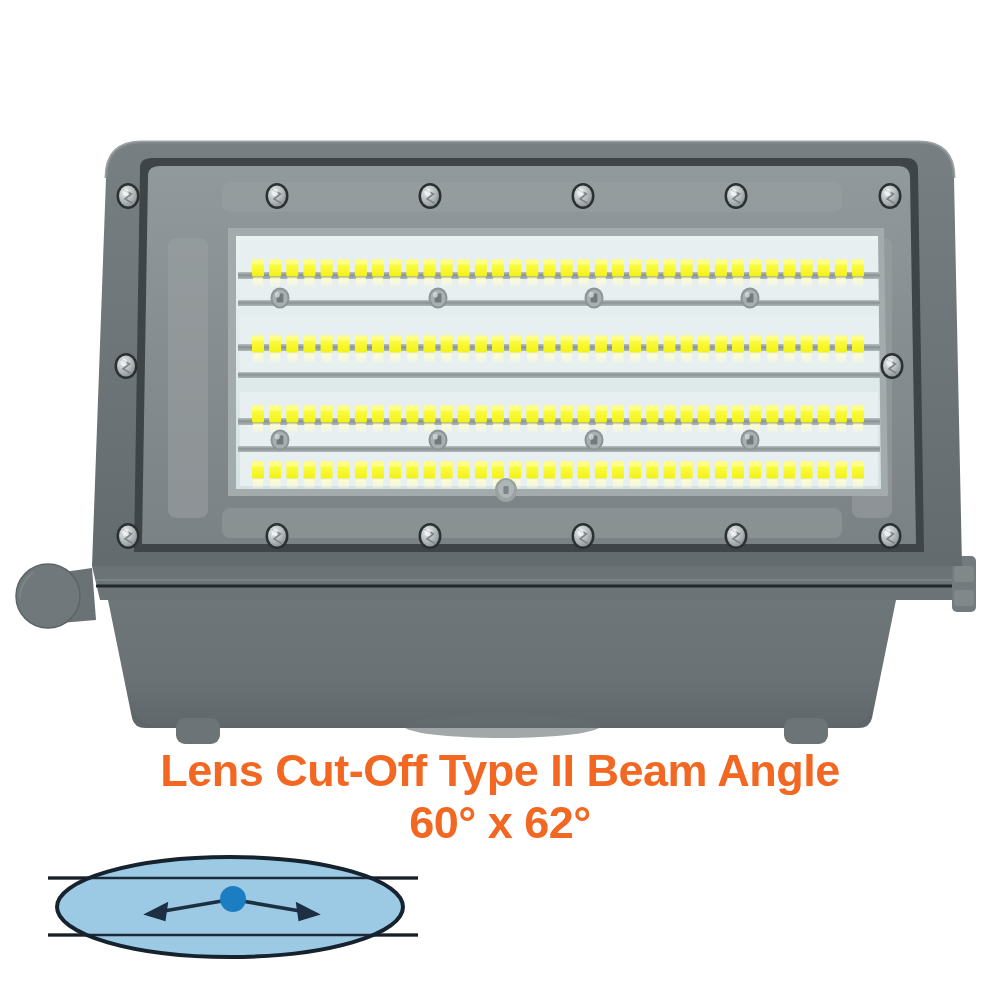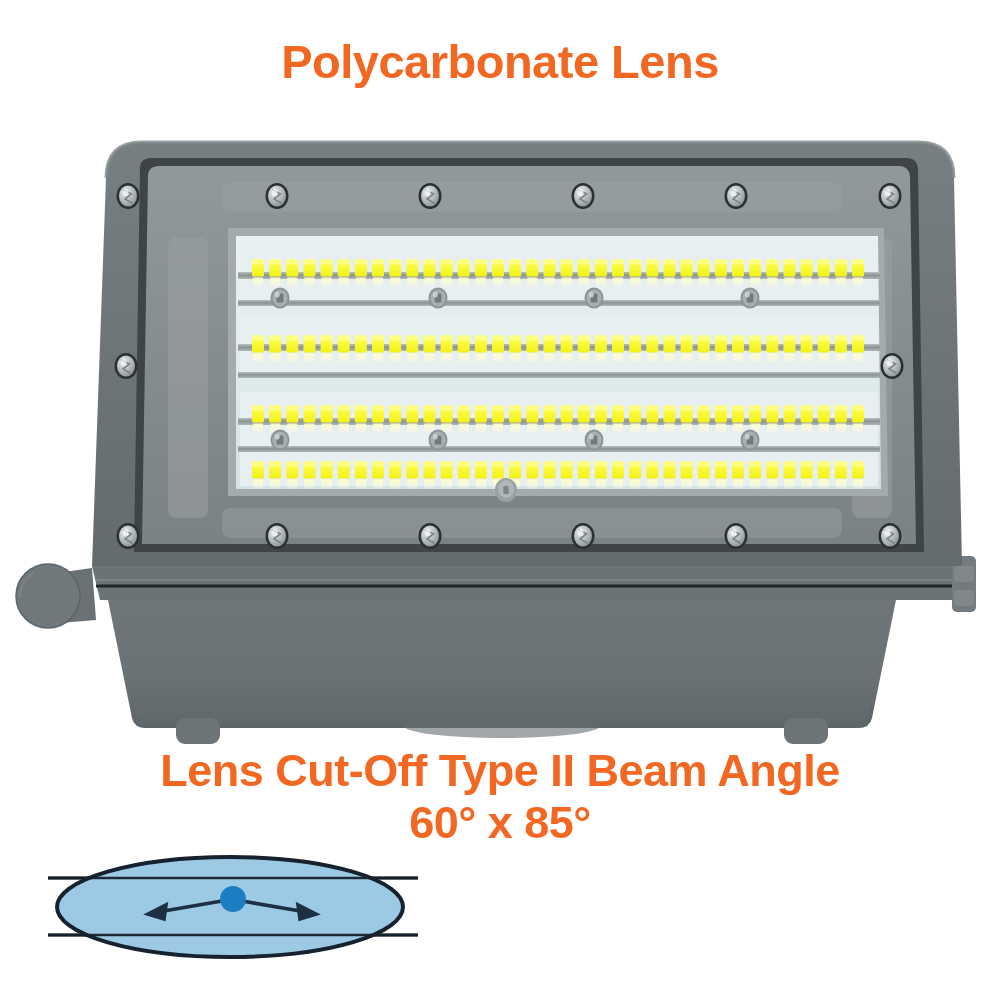--- a/index.html
+++ b/index.html
@@ -64,21 +64,20 @@
     width: 400px;
     height: 140px;
   }
   .beam-diagram svg { display: block; }
 </style>
 </head>
 <body>
 
 <div class="stage">
 
-  <div class="caption" id="title-text">Polycarbonate Lens</div>
 
   <div class="fixture">
     <svg width="1000" height="1000" viewBox="0 0 1000 1000" xmlns="http://www.w3.org/2000/svg">
       <defs>
         <linearGradient id="gHousing" x1="0" y1="0" x2="0" y2="1">
           <stop offset="0%" stop-color="#777f82"></stop>
           <stop offset="45%" stop-color="#6e7679"></stop>
           <stop offset="100%" stop-color="#636b6e"></stop>
         </linearGradient>
         <linearGradient id="gBody" x1="0" y1="0" x2="0" y2="1">
@@ -400,21 +399,21 @@
           <use href="#frameScrew" transform="translate(583,536)"></use>
           <use href="#frameScrew" transform="translate(736,536)"></use>
           <use href="#frameScrew" transform="translate(890,536)"></use>
           <use href="#frameScrew" transform="translate(126,366)"></use>
           <use href="#frameScrew" transform="translate(892,366)"></use>
         </g>
     </svg>
   </div>
 
   <div class="caption" id="beam-line1">Lens Cut-Off Type II Beam Angle</div>
-  <div class="caption" id="beam-line2">60° x 85°</div>
+  <div class="caption" id="beam-line2">60° x 62°</div>
 
   <div class="beam-diagram">
     <svg width="400" height="140" viewBox="0 0 400 140" xmlns="http://www.w3.org/2000/svg">
 
       <line x1="18" y1="33" x2="388" y2="33" stroke="#000000" stroke-width="3"></line>
       <line x1="18" y1="90" x2="388" y2="90" stroke="#000000" stroke-width="3"></line>
 
       <ellipse cx="200" cy="62" rx="173" ry="50" fill="#9CC9E3" stroke="#16222e" stroke-width="4"></ellipse>
 
       <line x1="18" y1="33" x2="388" y2="33" stroke="#16222e" stroke-width="2.4" opacity="0.95"></line>

